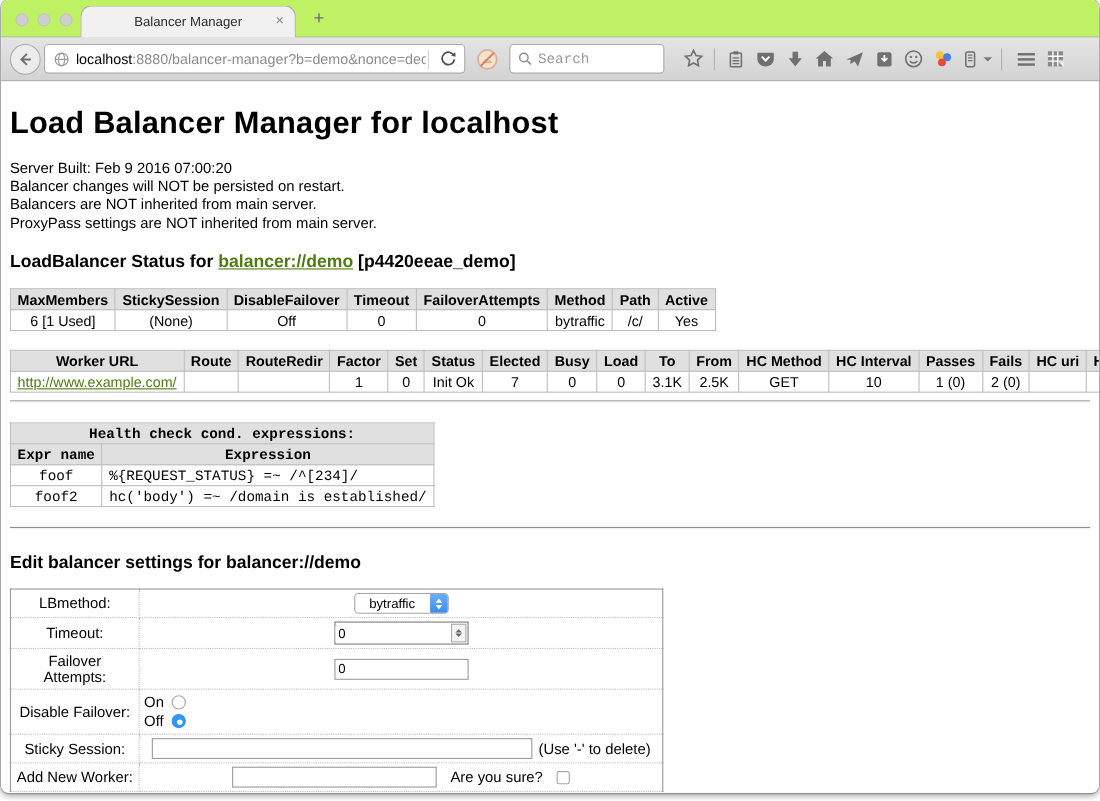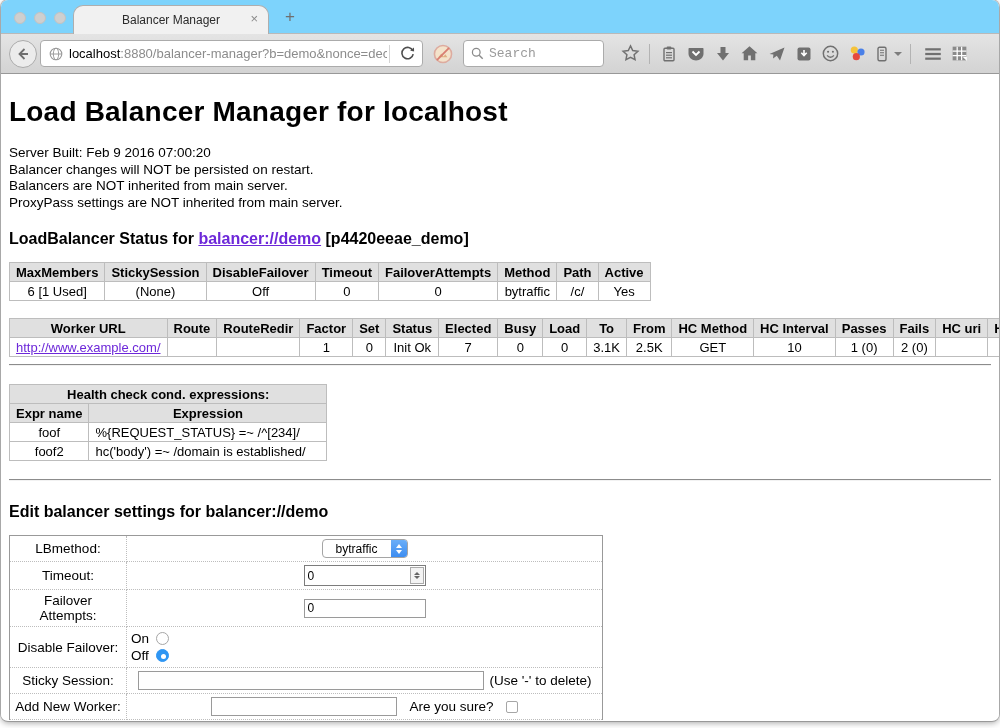--- a/index.html
+++ b/index.html
@@ -1,21 +1,21 @@
 <!DOCTYPE html>
 <html><head>
 <meta charset="utf-8">
 <style>
   * { box-sizing: border-box; margin: 0; padding: 0; }
   html,body { width:1000px; height:728px; background:#fff; font-family:"Liberation Sans", sans-serif; }
   .window { position:relative; width:998px; height:721px; margin:0 1px; border-radius:7px; overflow:hidden;
             box-shadow:0 2px 6px rgba(0,0,0,.35), 0 0 0 1px rgba(0,0,0,.22); background:#fff; }
 
   
-  .tabbar { height:34px; background:#7dd3fc; border-bottom:1px solid #b9b9b9; position:relative; display:flex; align-items:flex-end; }
+  .tabbar { height:34px; background:#bef264; border-bottom:1px solid #b9b9b9; position:relative; display:flex; align-items:flex-end; }
   .traffic { position:absolute; left:13px; top:12px; display:flex; gap:8px; }
   .traffic span { width:12px; height:12px; border-radius:50%; background:#cfcfcf; border:1px solid #c2c2c2; }
   .tab { position:relative; margin-left:72px; width:196px; height:29px; background:#f1f1f1;
          border:1px solid #aeaeae; border-bottom:none; border-radius:10px 10px 0 0;
          display:flex; align-items:center; justify-content:center; bottom:-1px; z-index:2; }
   .tab-title { font-size:12px; color:#2b2b2b; }
   .tab-close { position:absolute; right:10px; top:6px; font-size:13px; color:#8a8a8a; line-height:14px; cursor:default; }
   .newtab { font-size:17px; color:#6f6f6f; margin-left:16px; margin-bottom:6px; }
 
   
@@ -38,29 +38,29 @@
   .tb-icons { display:flex; align-items:center; margin-left:13px; color:#707070; }
   .tb-btn { width:27px; display:flex; align-items:center; justify-content:center; flex:none; }
   .tb-sep { width:1px; height:20px; background:#b3b3b3; margin:0 5px; flex:none; }
   .caret-down { width:0; height:0; border-left:4px solid transparent; border-right:4px solid transparent; border-top:4px solid #7d7d7d; margin-left:1px; }
 
   
   .content { background:#fff; height:646px; padding:0 8px; color:#000; overflow:hidden; }
   h1.page-title { font-size:28px; font-weight:bold; padding-top:22px; margin-bottom:17px; letter-spacing:.2px; }
   .info { font-size:13.5px; line-height:16.6px; margin-bottom:19px; }
   .sec-heading { font-size:16px; font-weight:bold; margin:19px 0 14px; }
-  a.plink, .sec-heading a { color:#6d28d9; text-decoration:underline; }
+  a.plink, .sec-heading a { color:#4d7c0f; text-decoration:underline; }
 
   table.grid { border-collapse:collapse; font-size:13px; border:1px solid #8f8f8f; }
   table.grid th, table.grid td { border:1px solid #bdbdbd; padding:1px 6px; height:19px; text-align:center; white-space:nowrap; }
   table.grid th { background:#e0e0e0; font-weight:bold; }
   .balancer-table { margin-bottom:17px; }
   .worker-table { width:960px; margin-bottom:7px; }
   .worker-table td:first-child { text-align:left; }
-  .health-table { margin:18px 0; }
+  .health-table { margin:18px 0;font-family:Liberation Mono, monospace; }
   .health-table .hc-title { background:#e0e0e0; font-weight:bold; }
   .health-table td.expr { text-align:left; }
   hr { border:none; height:2px; border-top:1px solid #8c8c8c; border-bottom:1px solid #f2f2f2; margin:7px 0; }
 
   
   table.form { width:594px; border-collapse:collapse; font-size:13.5px; border:1px solid #999; margin-top:14px; }
   table.form td { border:1px dotted #bdbdbd; padding:3px 4px; }
   td.flabel { width:117px; text-align:center; }
   td.fval { text-align:center; }
   .fval-inner { display:flex; align-items:center; justify-content:center; gap:6px; }

